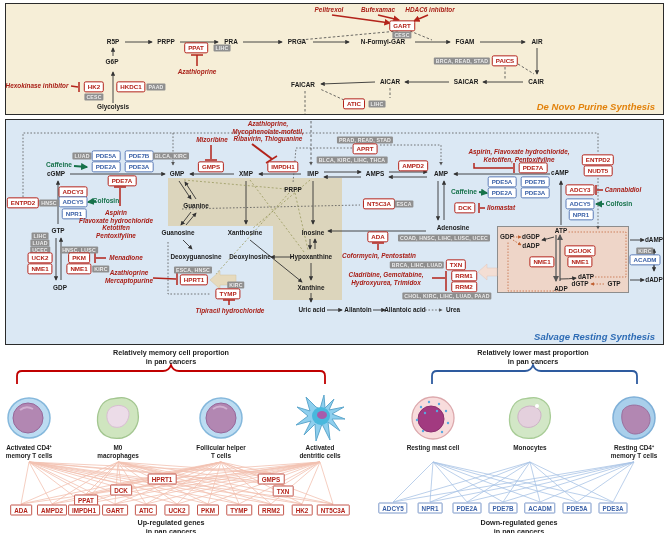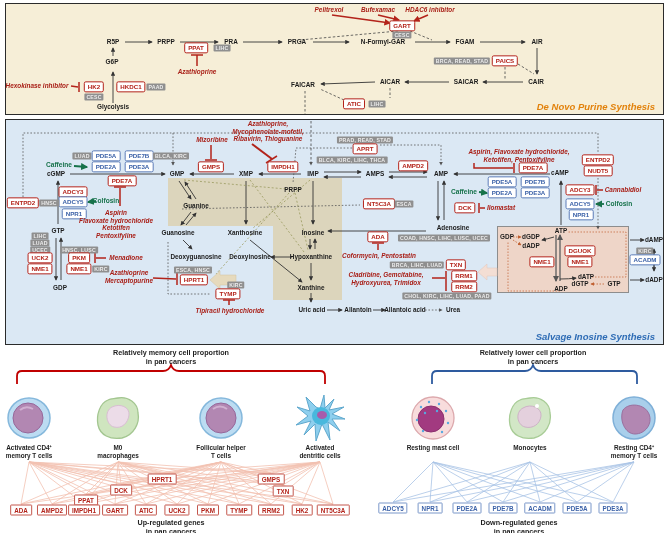--- a/index.html
+++ b/index.html
@@ -32,21 +32,21 @@
   .gene.blue{color:#3c62a8;border:1px solid #7a97c9}
 </style>
 </head>
 <body>
 
 <div id="stage">
   <div class="panel" id="p-denovo">
     <div class="panel-label" id="lbl-denovo">De Novo Purine Synthesis</div>
   </div>
   <div class="panel" id="p-salvage">
-    <div class="panel-label" id="lbl-salvage">Salvage Inosine Synthesis</div>
+    <div class="panel-label" id="lbl-salvage">Salvage Resting Synthesis</div>
   </div>
   <div class="tanbox" id="tan1"></div>
   <div class="tanbox" id="tan2"></div>
   <div id="pinkbox"></div>
 
   <svg class="overlay" width="669" height="533">
     <defs>
       <marker id="ab" viewBox="0 0 6 6" refX="5" refY="3" markerWidth="5" markerHeight="5" orient="auto">
           <path d="M0,0 L6,3 L0,6 Z" fill="#333"></path>
         </marker>
@@ -435,21 +435,21 @@
       <div class="node met" style="left: 614px; top: 284px;">GTP</div>
       <div class="node met" style="left: 561px; top: 289px;">ADP</div>
       <div class="node met" style="left: 654px; top: 240px;">dAMP</div>
       <div class="node tag" style="left: 645px; top: 251px;">KIRC</div>
       <div class="node box-blue" style="left: 645px; top: 260px;">ACADM</div>
       <div class="node met" style="left: 654px; top: 280px;">dADP</div>
     </div>
 
   <div class="section-title" style="left:171px;top:348px">Relatively memory cell proportion
 in pan cancers</div>
-  <div class="section-title" style="left:533px;top:348px">Relatively lower cell proportion
+  <div class="section-title" style="left:533px;top:348px">Relatively lower mast proportion
 in pan cancers</div>
   <div class="caption" style="left:171px;top:518px">Up-regulated genes
 in pan cancers</div>
   <div class="caption" style="left:519px;top:518px">Down-regulated genes
 in pan cancers</div>
 <div class="cell" style="left: 29px; top: 393px;">
       <div class="fig">
         <svg width="46" height="44" viewBox="0 0 46 44">
           <ellipse cx="23" cy="22" rx="21" ry="20" fill="#bcdcf2" stroke="#85b8dc" stroke-width="1.5"></ellipse>
           <circle cx="22" cy="22" r="15" fill="#b287b2" stroke="#96679a" stroke-width="1"></circle>

